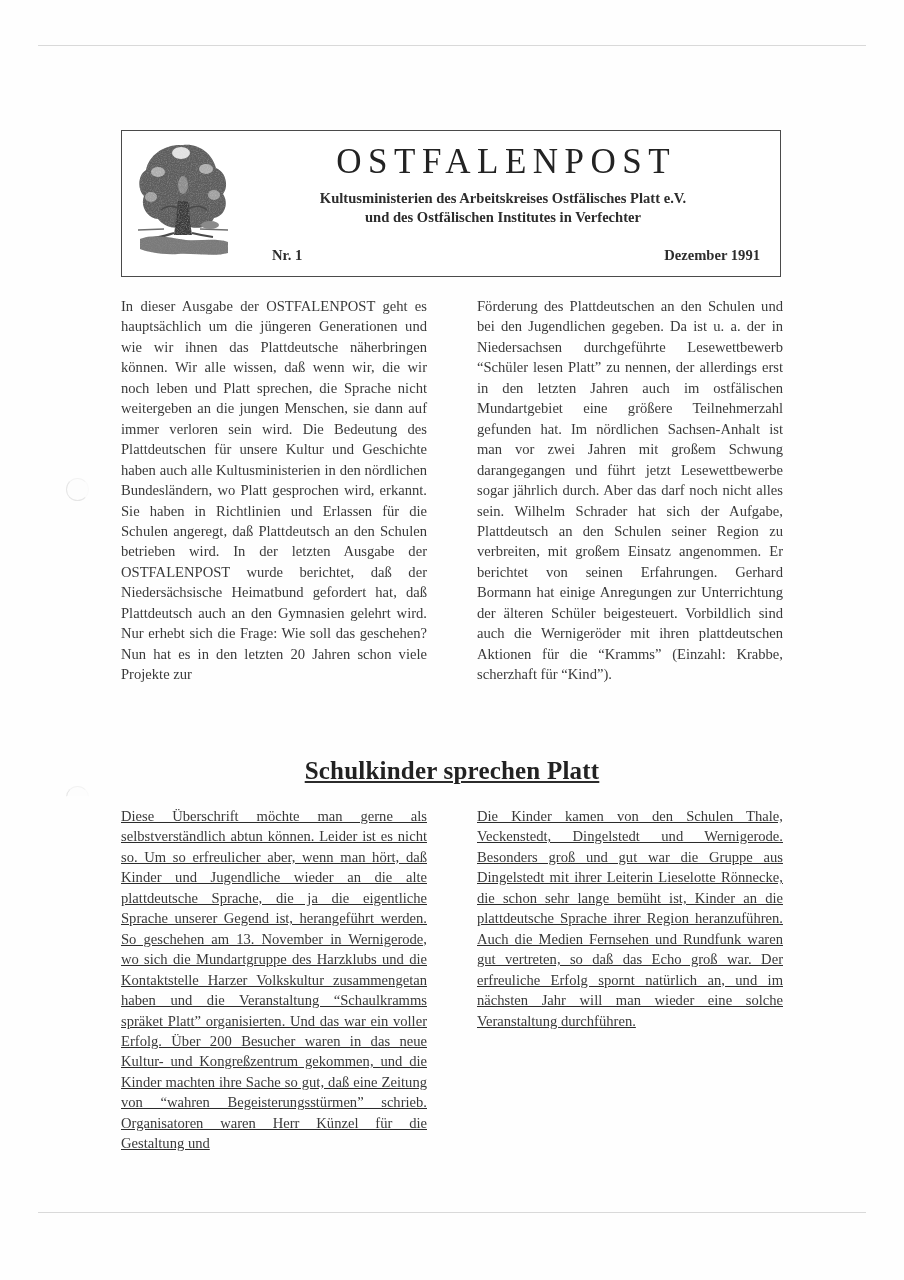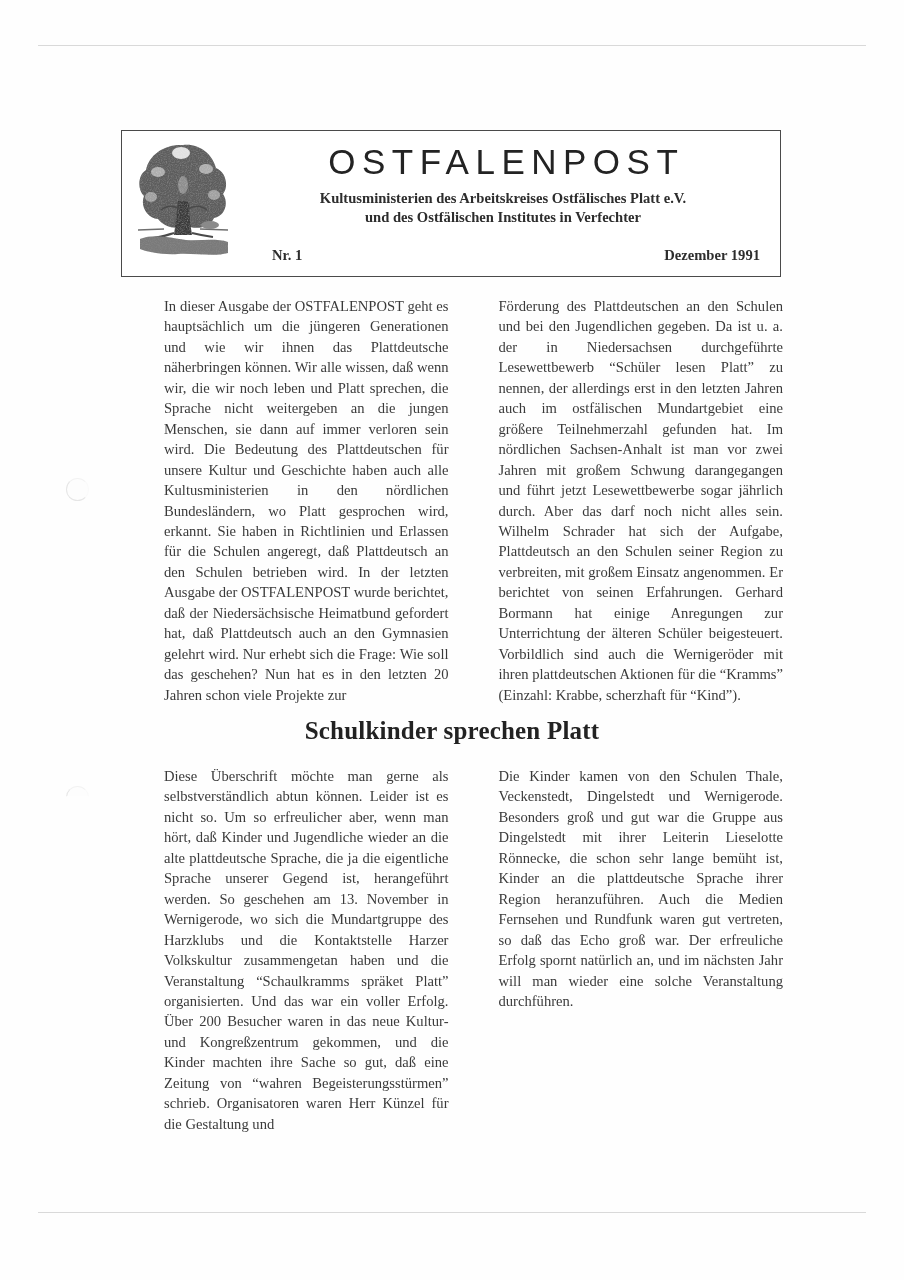--- a/index.html
+++ b/index.html
@@ -79,21 +79,21 @@
   }
   .paper-title {
     font-size: 35px;
     letter-spacing: 6.5px;
     text-align: center;
     font-weight: 400;
     color: #232323;
     line-height: 1.1;
     margin: 4px 0 0 0;
     text-indent: 6.5px;
-    font-family: Liberation Sans, sans-serif;
+    font-family: Liberation Serif, serif;
   }
   .paper-subtitle {
     font-size: 14.6px;
     font-weight: bold;
     text-align: center;
     line-height: 1.32;
     margin-top: 7px;
     color: #2d2d2d;
   }
   .issue-line {
@@ -107,37 +107,36 @@
     padding: 0 2px 8px 28px;
   }
 
   
   .article {
     position: absolute;
     left: 121px;
     width: 662px;
   }
   .article.a1 { top: 296px; }
-  .article.a2 { top: 716px; }
+  .article.a2 { top: 756px; text-decoration: underline; }
 
   .headline {
     font-size: 25px;
     font-weight: bold;
     text-align: center;
     color: #222222;
     letter-spacing: 0.2px;
     margin: 0 0 22px 0;
     line-height: 1.2;
   }
   .article.a2 .headline { margin-bottom: 20px; }
 
   .columns {
     display: flex;
     gap: 50px;
-    margin-left: 43px;
   }
   .col {
     flex: 1 1 0;
     min-width: 0;
   }
   .col p {
     margin: 0;
     text-align: justify;
     text-justify: inter-word;
     font-size: 14.6px;

